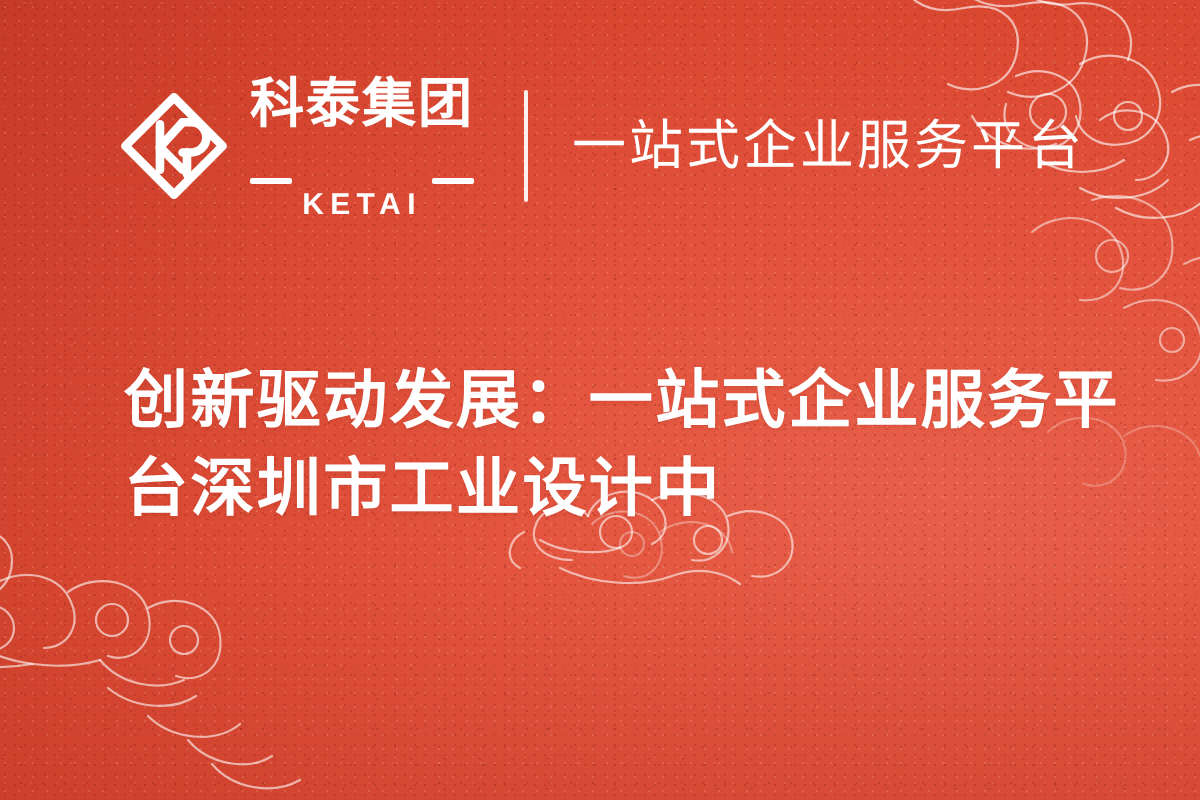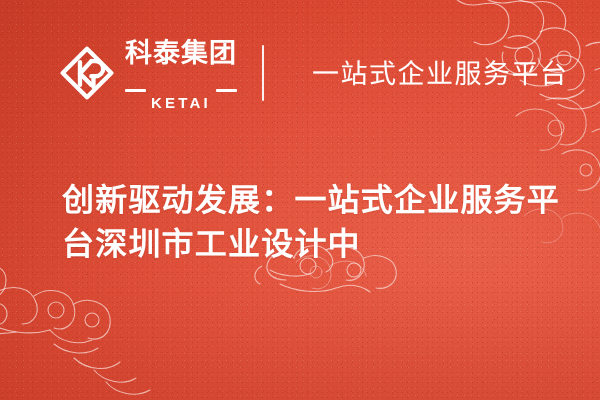--- a/index.html
+++ b/index.html
@@ -87,21 +87,21 @@
     font-weight:700;font-size:15px;line-height:16px;
     letter-spacing:3.2px;color:#fff;white-space:nowrap;margin-top:25px;
   }
 
   .divider{
     width:2px;height:56px;background:rgba(255,255,255,.92);
     margin-left:25px;margin-right:22px;flex:0 0 auto;
     border-radius:1px;
   }
 
-  .slogan{display:flex;flex-direction:column;justify-content:center;margin-left:26px;}
+  .slogan{display:flex;flex-direction:column;justify-content:center;}
   .slogan-main{
     font-family:"DejaVu Sans","Liberation Sans",sans-serif;
     font-size:27px;line-height:31px;font-weight:400;
     color:#ffffff;letter-spacing:1.5px;white-space:nowrap;
   }
   .slogan-sub{
     font-family:"DejaVu Serif","Liberation Serif",serif;
     font-size:19px;line-height:24px;font-weight:700;
     color:#ffffff;letter-spacing:1px;white-space:nowrap;
     margin-top:3px;

